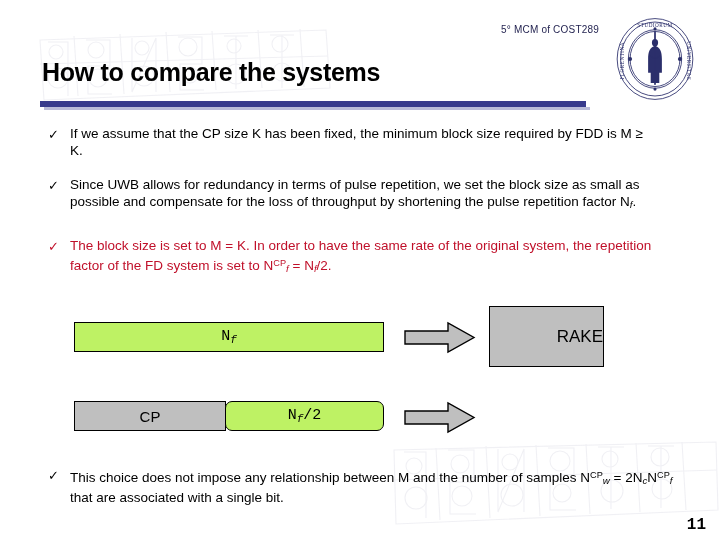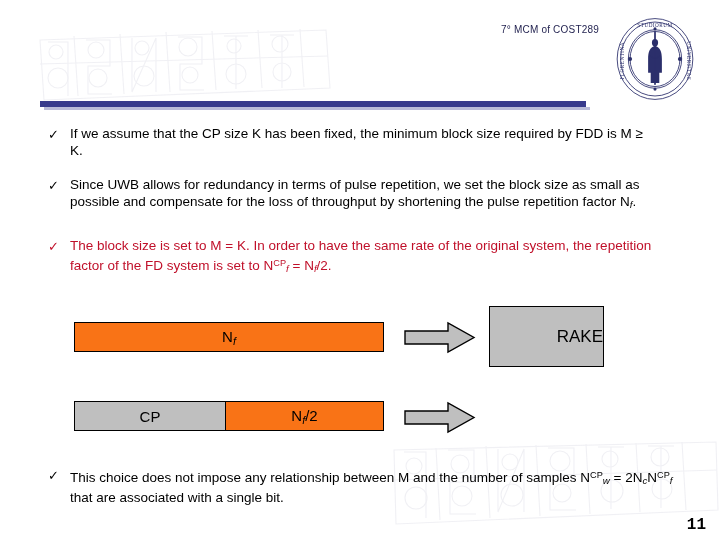--- a/index.html
+++ b/index.html
@@ -119,26 +119,26 @@
   .bar {
     position: absolute;
     border: 1.5px solid #000000;
     box-sizing: border-box;
     font-size: 15px;
     display: flex;
     align-items: center;
     justify-content: center;
     color: #000000;
   }
-  .bar-green { background: #f97316; }
+  .bar-green { background: #bef264; font-family: Liberation Mono, monospace; }
   .bar-grey  { background: #bfbfbf; }
 
   .bar-nf   { left: 74px;  top: 322px; width: 310px; height: 30px; }
   .bar-cp   { left: 74px;  top: 401px; width: 152px; height: 30px; }
-  .bar-nf2  { left: 225px; top: 401px; width: 159px; height: 30px; }
+  .bar-nf2  { left: 225px; top: 401px; width: 159px; height: 30px; border-radius: 7px; }
 
   .blockbox {
     position: absolute;
     background: #bfbfbf;
     border: 1.5px solid #000000;
     box-sizing: border-box;
     display: flex;
     align-items: center;
     justify-content: flex-end;
     font-size: 17px;
@@ -210,21 +210,21 @@
       <circle cx="270" cy="17" r="9"></circle>
         <circle cx="272" cy="49" r="10"></circle>
       <path d="M14 12 L36 12 L36 78 M58 10 L84 10 L84 42 L60 42 L60 74 L86 74"></path>
       <path d="M108 9 L108 72 L134 9 L134 72"></path>
       <path d="M158 8 L184 8 L184 40 L160 40 L160 70 L186 70"></path>
       <path d="M208 7 L234 7 M221 7 L221 69"></path>
       <path d="M258 6 L284 6 M271 6 L271 68"></path>
     </g>
   </svg>
 
-  <div class="conf-label">7° MCM of COST289</div>
+  <div class="conf-label">5° MCM of COST289</div>
 
   <svg class="seal" viewBox="0 0 100 100">
     <g fill="none" stroke="#2b2f6b" stroke-width="1">
       <ellipse cx="50" cy="50" rx="44" ry="47"></ellipse>
       <ellipse cx="50" cy="50" rx="40" ry="43"></ellipse>
       <ellipse cx="50" cy="50" rx="31" ry="34"></ellipse>
       <ellipse cx="50" cy="50" rx="29" ry="32"></ellipse>
     </g>
     <g fill="#2b2f6b">
 
@@ -243,20 +243,21 @@
         <textPath startOffset="0">STUDIORUM</textPath>
       </text>
     </g>
     <g fill="#2b2f6b" font-family="'Liberation Serif', serif" font-size="6" letter-spacing="0.6">
       <text x="50" y="13" text-anchor="middle">STUDIORUM</text>
       <text x="14" y="52" text-anchor="middle" transform="rotate(-90 14 52)">FLORENTINA</text>
       <text x="87" y="52" text-anchor="middle" transform="rotate(90 87 52)">UNIVERSITAS</text>
     </g>
   </svg>
 
+  <div class="slide-title">How to compare the systems</div>
   <div class="title-rule-shadow"></div>
   <div class="title-rule"></div>
 
   <div class="bullet b1" style="color: rgb(0, 0, 0);">
     <span class="check">✓</span>
     <span class="btext">If we assume that the CP size K has been fixed, the minimum block size required by FDD is M ≥ K.</span>
   </div>
 
   <div class="bullet b2" style="color: rgb(0, 0, 0);">
     <span class="check">✓</span>

